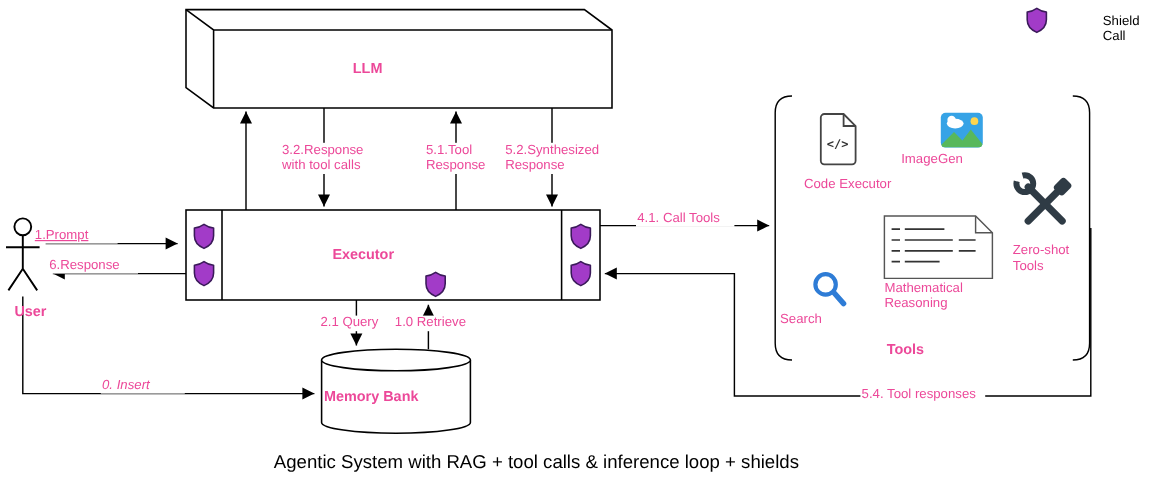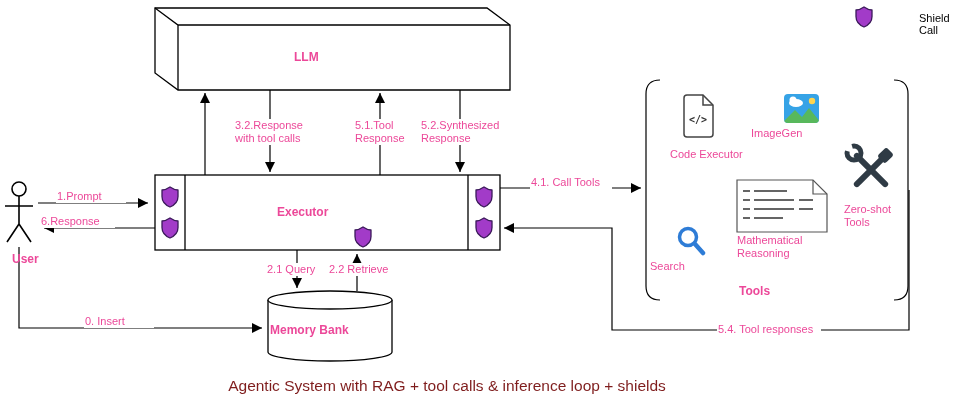--- a/index.html
+++ b/index.html
@@ -2,21 +2,21 @@
 <html><head>
 <meta charset="utf-8">
 <style>
   * { margin: 0; padding: 0; box-sizing: border-box; }
   html, body { background: #ffffff; font-family: "Liberation Sans", sans-serif; }
   .canvas { position: relative; width: 970px; height: 411px; background: #ffffff; overflow: hidden; }
   svg.layer { position: absolute; left: 0; top: 0; }
   .lbl { position: absolute; font-size: 11px; line-height: 1.2; text-align: left; color: #ec4899; }
   .edge-lbl { background: #ffffff; padding: 0 1px; }
   .node-lbl { font-weight: bold; font-size: 12px; background: transparent; }
-  .title { position: absolute; left: 97px; top: 377px; width: 700px; text-align: center; font-size: 15.5px; color: #7f1d1d; }
+  .title { position: absolute; left: 97px; top: 377px; width: 700px; text-align: center; font-size: 15.5px; color: #000000; }
   .legend-lbl { position: absolute; left: 877px; top: 12px; font-size: 11px; color: #000; text-align: left; margin-left: 42px; }
 </style>
 </head>
 <body>
 
 <div class="canvas">
 
   <svg class="layer" width="970" height="411" viewBox="0 0 970 411">
     <defs>
       <marker id="arrow" viewBox="0 0 12 12" markerWidth="12" markerHeight="12" refX="11" refY="6" orient="auto" markerUnits="userSpaceOnUse">
@@ -125,25 +125,25 @@
 
   <div class="lbl" style="left:646px; top:148px; width:100px;margin-left:24px;">Code Executor</div>
   <div class="lbl" style="left:751px; top:127px; width:100px;">ImageGen</div>
   <div class="lbl" style="left:650px; top:260px; width:80px;">Search</div>
   <div class="lbl" style="left:737px; top:234px; width:90px;">Mathematical Reasoning</div>
   <div class="lbl" style="left:844px; top:203px; width:60px;">Zero-shot Tools</div>
 
   <div class="lbl edge-lbl" style="left:234px; top:119px; width:86px;">3.2.Response with tool calls</div>
   <div class="lbl edge-lbl" style="left:354px; top:119px; width:56px;">5.1.Tool Response</div>
   <div class="lbl edge-lbl" style="left:420px; top:119px; width:92px;">5.2.Synthesized Response</div>
-  <div class="lbl edge-lbl" style="left:56px; top:190px; width:70px;">1.Prompt</div>
+  <div class="lbl edge-lbl" style="left:28px; top:190px; width:70px;text-decoration:underline;">1.Prompt</div>
   <div class="lbl edge-lbl" style="left:40px; top:215px; width:75px;">6.Response</div>
-  <div class="lbl edge-lbl" style="left:84px; top:315px; width:70px;">0. Insert</div>
+  <div class="lbl edge-lbl" style="left:84px; top:315px; width:70px;font-style:italic;">0. Insert</div>
   <div class="lbl edge-lbl" style="left:266px; top:263px; width:64px;">2.1 Query</div>
-  <div class="lbl edge-lbl" style="left:328px; top:263px; width:68px;">2.2 Retrieve</div>
+  <div class="lbl edge-lbl" style="left:328px; top:263px; width:68px;">1.0 Retrieve</div>
   <div class="lbl edge-lbl" style="left:530px; top:176px; width:82px;">4.1. Call Tools</div>
   <div class="lbl edge-lbl" style="left:717px; top:323px; width:104px;">5.4. Tool responses</div>
 
   <div class="legend-lbl">Shield Call</div>
 
   <div class="title">Agentic System with RAG + tool calls &amp; inference loop + shields</div>
 
 </div>
 
 </body></html>

